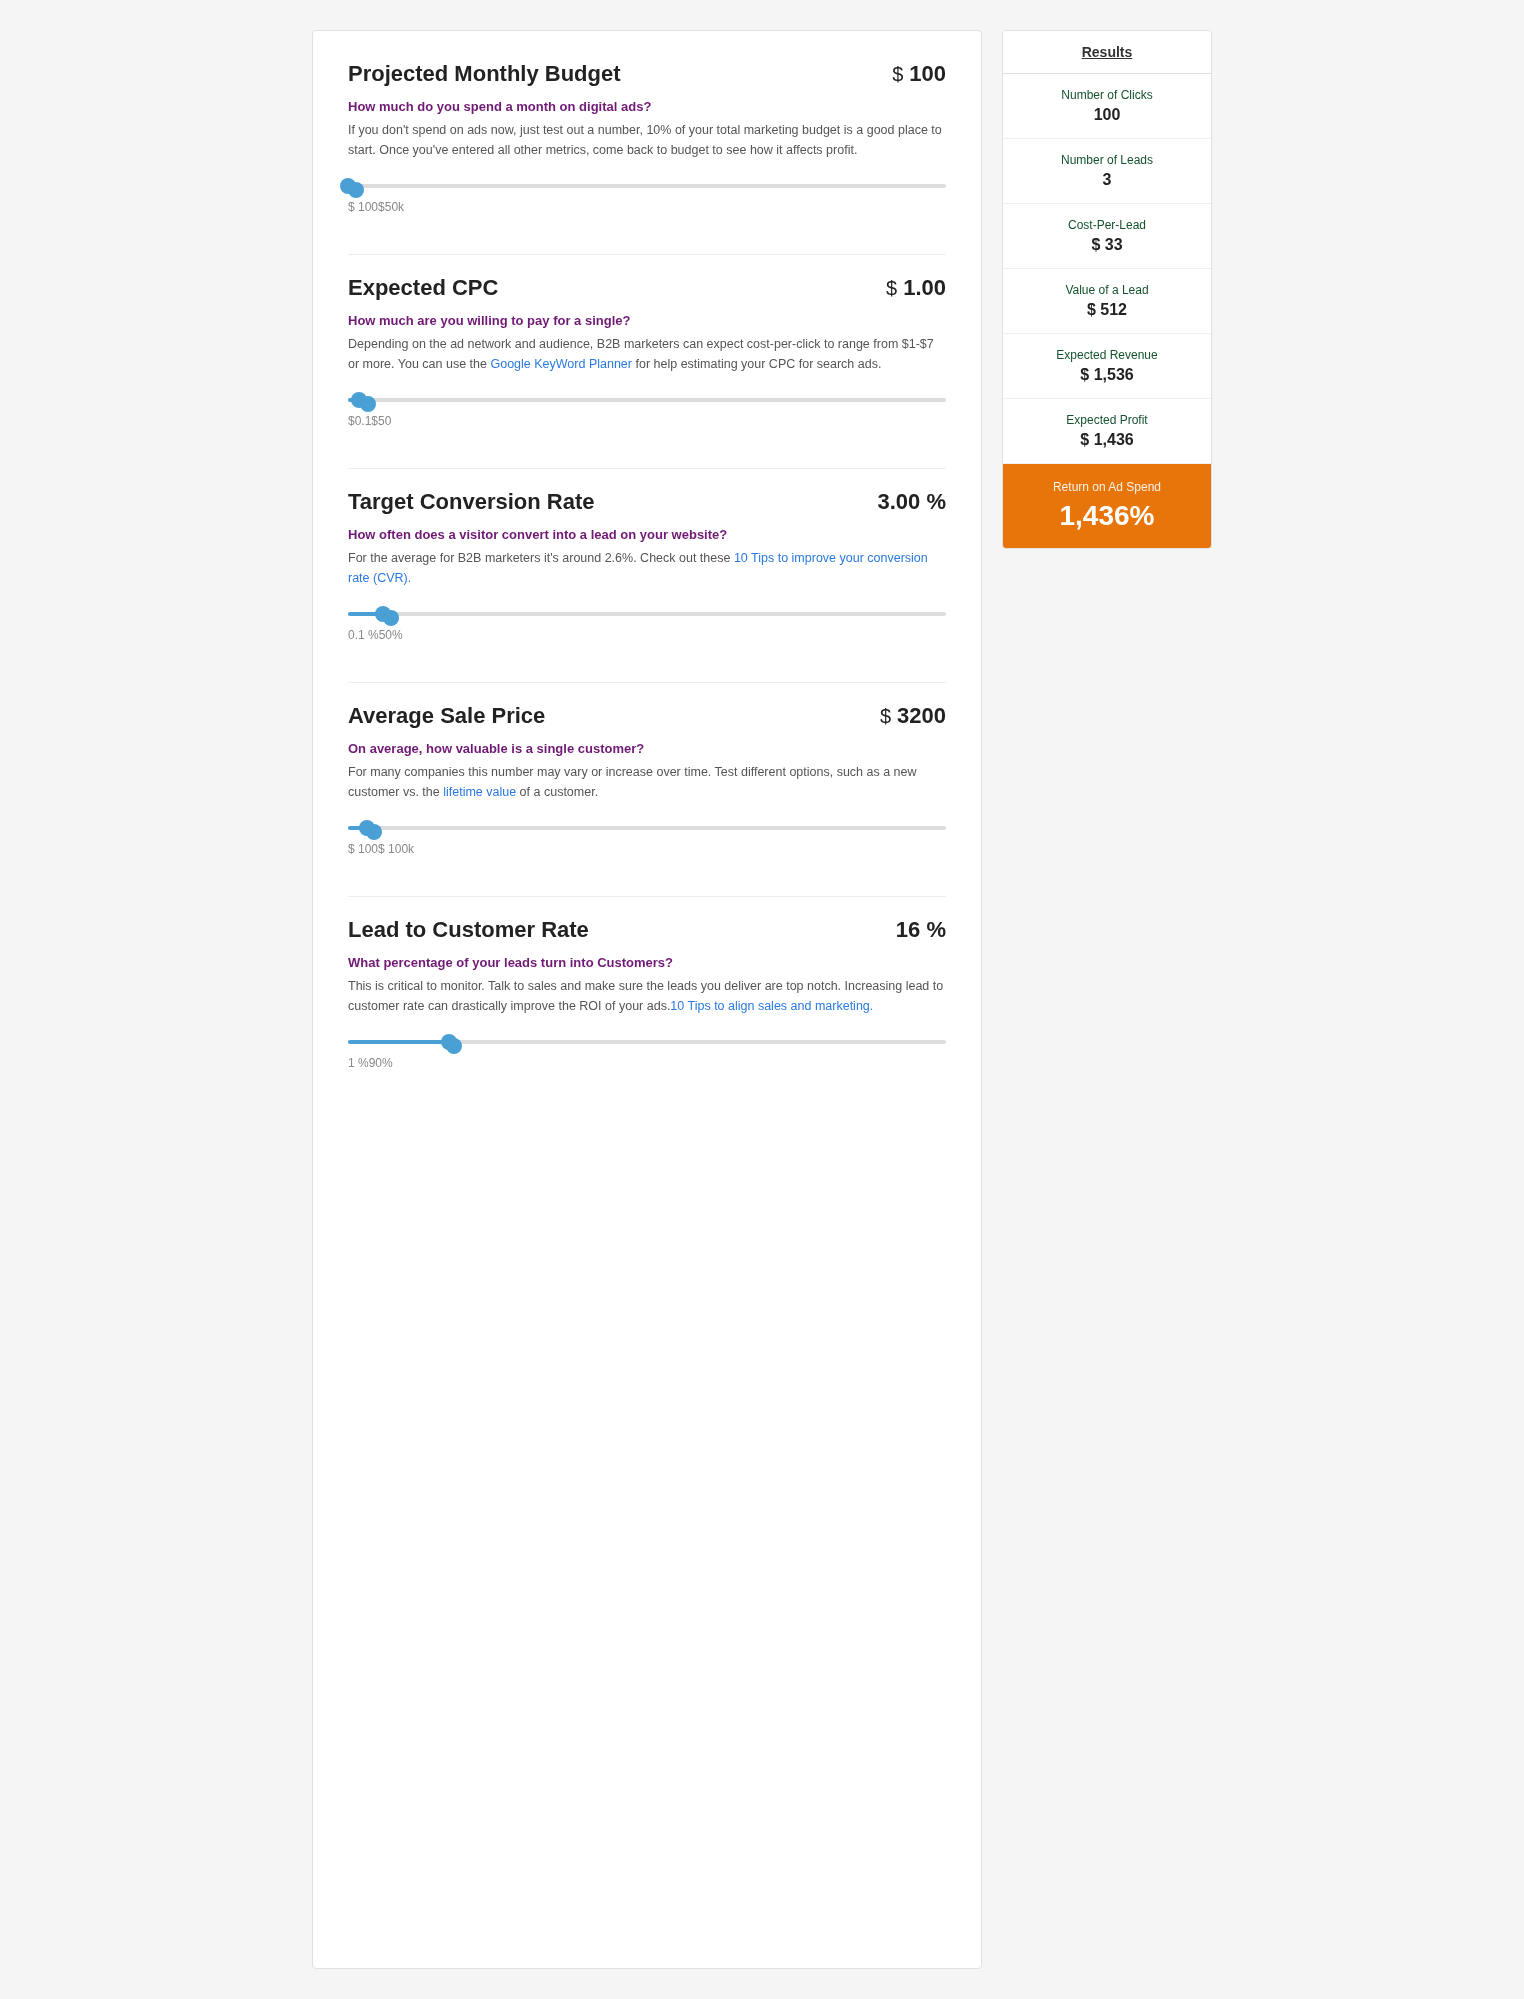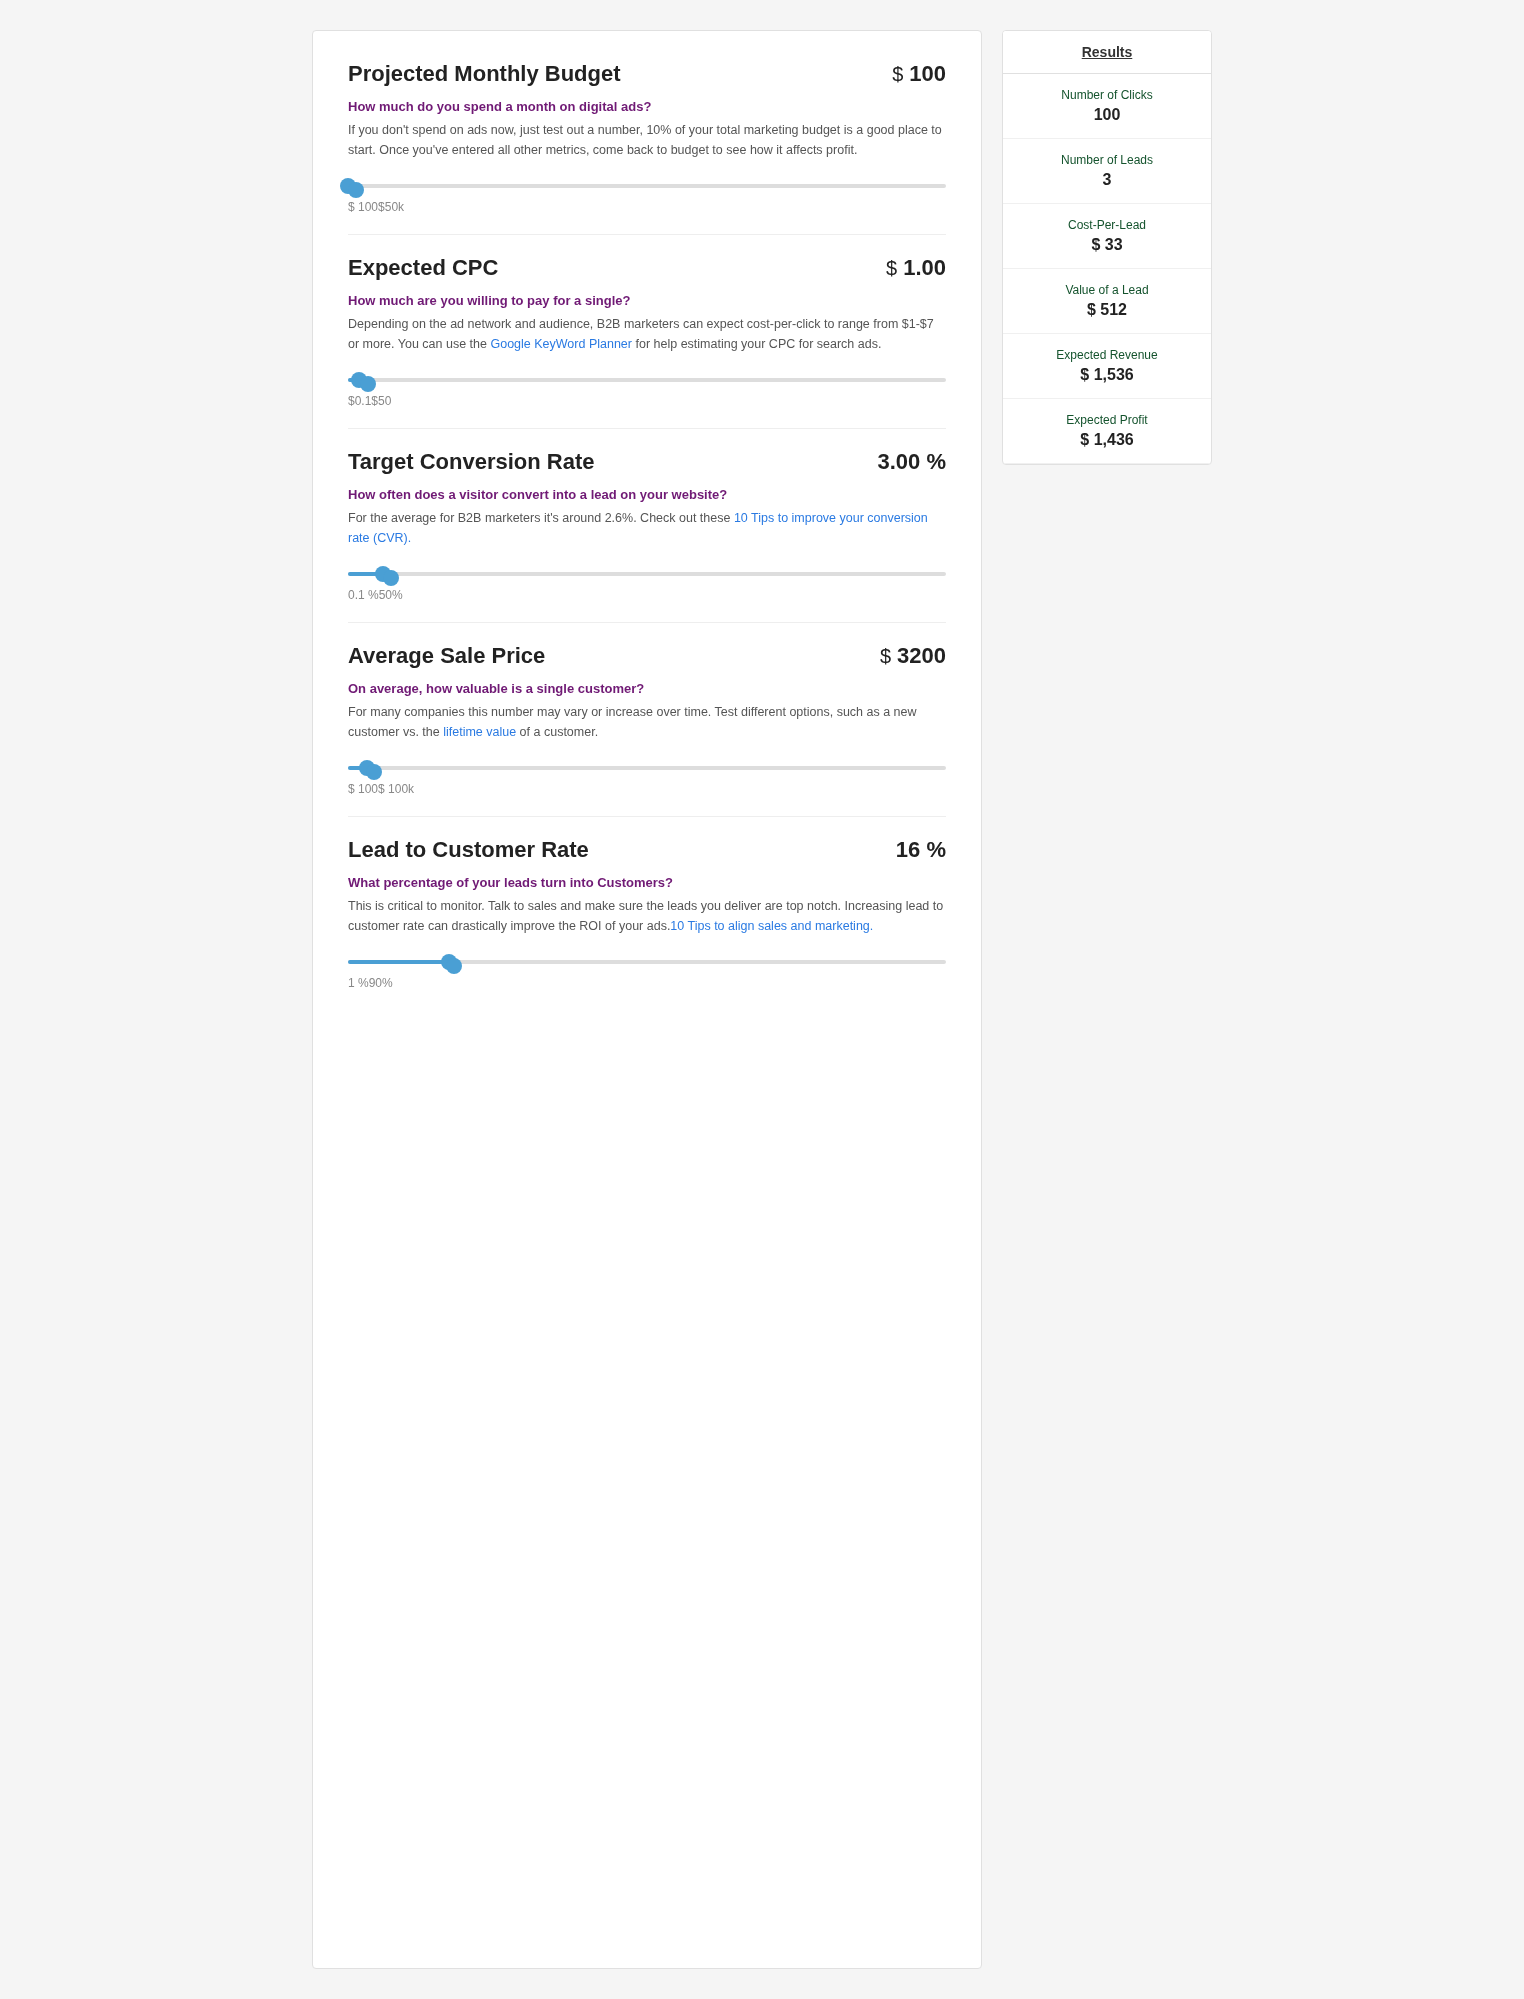--- a/index.html
+++ b/index.html
@@ -18,21 +18,21 @@
       width: 100%;
     }
     .main-content {
       flex: 1;
       background: #fff;
       border: 1px solid #e0e0e0;
       border-radius: 4px;
       padding: 30px 35px;
     }
     .section {
-      padding-bottom: 20px;
+      padding-bottom: 40px;
       margin-bottom: 20px;
       border-bottom: 1px solid #eee;
     }
     .section:last-child {
       border-bottom: none;
     }
     .section-header {
       display: flex;
       justify-content: space-between;
       align-items: center;
@@ -324,15 +324,19 @@
           </div>
           <div class="result-item">
             <div class="result-label">Expected Revenue</div>
             <div class="result-value">$ 1,536</div>
           </div>
           <div class="result-item">
             <div class="result-label">Expected Profit</div>
             <div class="result-value">$ 1,436</div>
           </div>
         </div>
+      <div class="roas-panel">
+        <div class="roas-label">Return on Ad Spend</div>
+        <div class="roas-value">1,436%</div>
+      </div>
     </div>
   </div>
 </div>
 
 </body></html>

